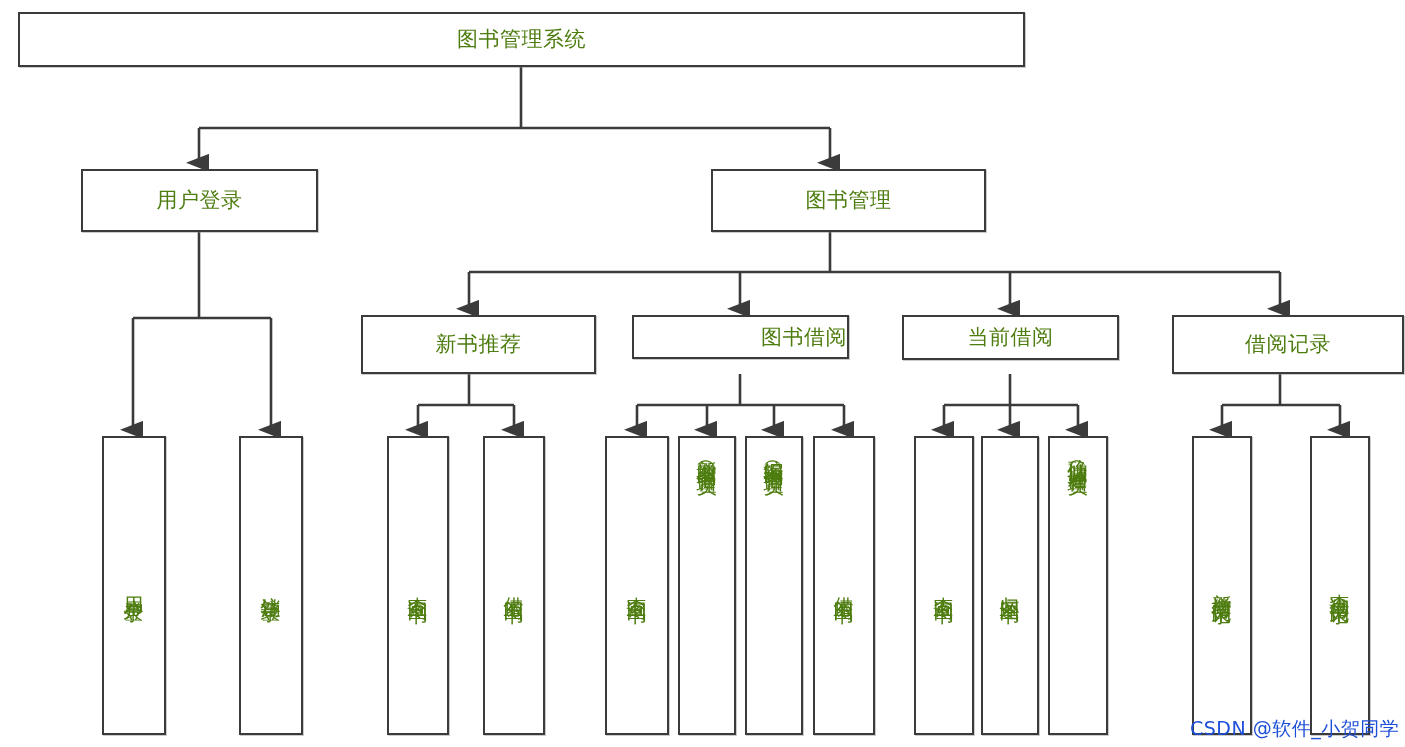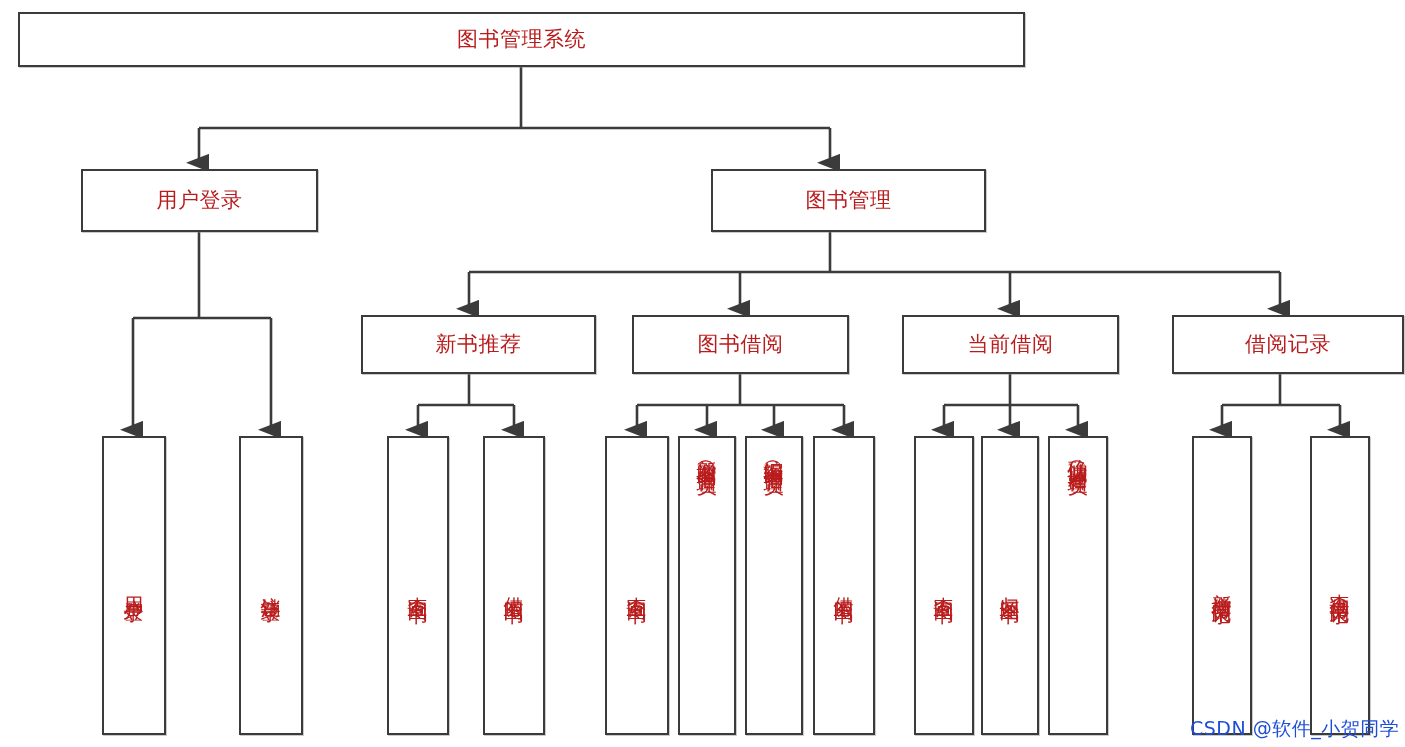--- a/index.html
+++ b/index.html
@@ -28,21 +28,21 @@
     position: absolute;
     box-sizing: border-box;
     border: 2px solid #3b3b3b;
     background: #ffffff;
     display: flex;
     align-items: center;
     justify-content: center;
     box-shadow: 1px 1px 0 rgba(140,140,140,0.45);
   }
   .node-label {
-    color: #b91c1c;
+    color: #4d7c0f;
     font-size: 21px;
     line-height: 1.18;
     letter-spacing: 0.5px;
     white-space: nowrap;
   }
   .node-box.vertical .node-label {
     writing-mode: vertical-rl;
     text-orientation: upright;
     font-size: 20px;
     letter-spacing: 2.5px;
@@ -129,24 +129,24 @@
       </div>
       <div class="node-box" style="left: 81px; top: 169px; width: 237px; height: 63px;">
         <span class="node-label">用户登录</span>
       </div>
       <div class="node-box" style="left: 711px; top: 169px; width: 275px; height: 63px;">
         <span class="node-label">图书管理</span>
       </div>
       <div class="node-box" style="left: 361px; top: 315px; width: 235px; height: 59px;">
         <span class="node-label">新书推荐</span>
       </div>
-      <div class="node-box" style="left: 632px; top: 315px; width: 217px; height: 59px;">
+      <div class="node-box" style="left: 632px; top: 315px; width: 217px; height: 44px; justify-content: flex-end;">
         <span class="node-label">图书借阅</span>
       </div>
-      <div class="node-box" style="left: 902px; top: 315px; width: 217px; height: 59px; align-items: center;">
+      <div class="node-box" style="left: 902px; top: 315px; width: 217px; height: 45px; align-items: center;">
         <span class="node-label">当前借阅</span>
       </div>
       <div class="node-box" style="left: 1172px; top: 315px; width: 232px; height: 59px;">
         <span class="node-label">借阅记录</span>
       </div>
       <div class="node-box vertical centered" style="left: 102px; top: 436px; width: 64px; height: 299px;">
         <span class="node-label">用户登录</span>
       </div>
       <div class="node-box vertical centered" style="left: 239px; top: 436px; width: 64px; height: 299px;">
         <span class="node-label">注销登录</span>

